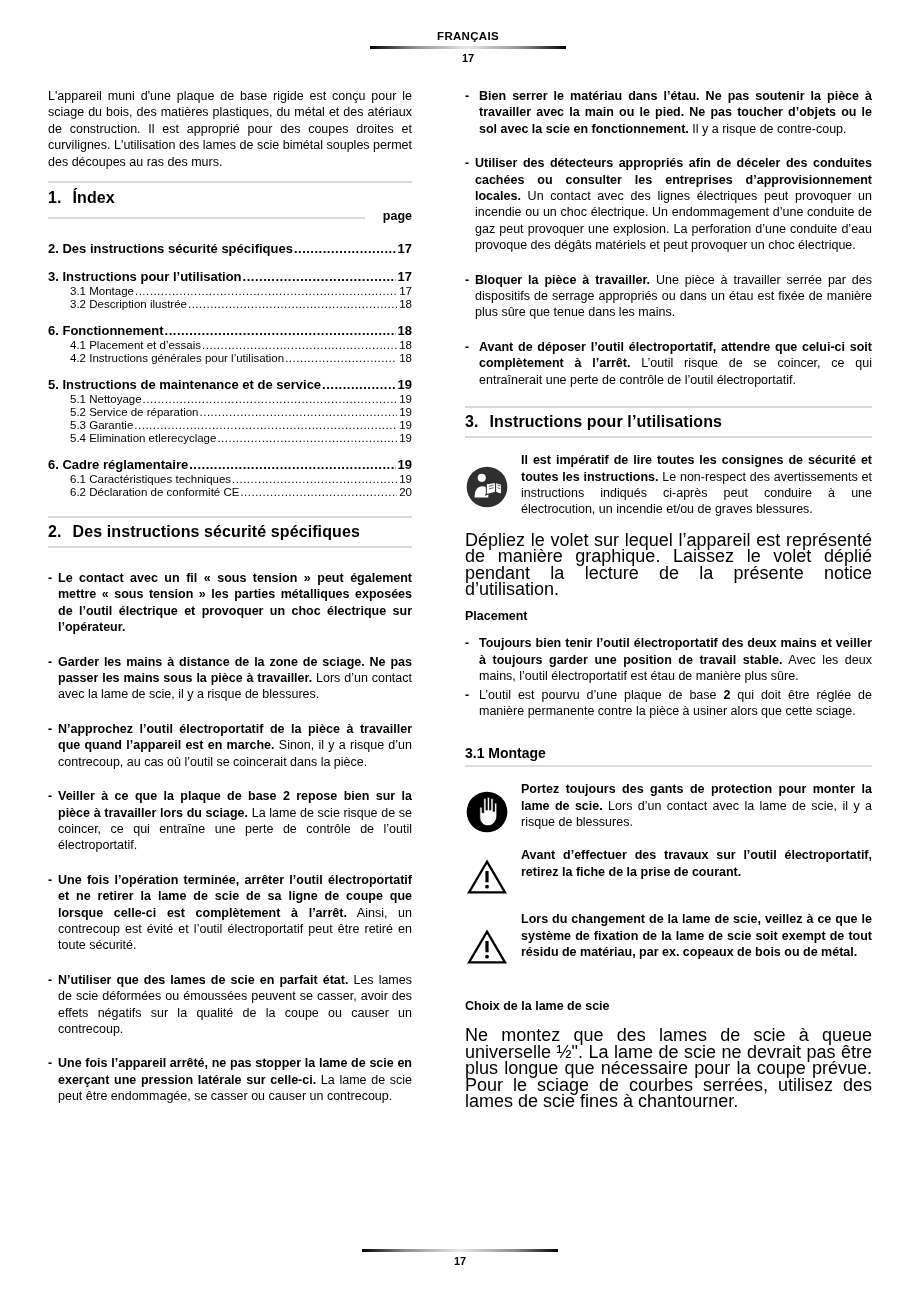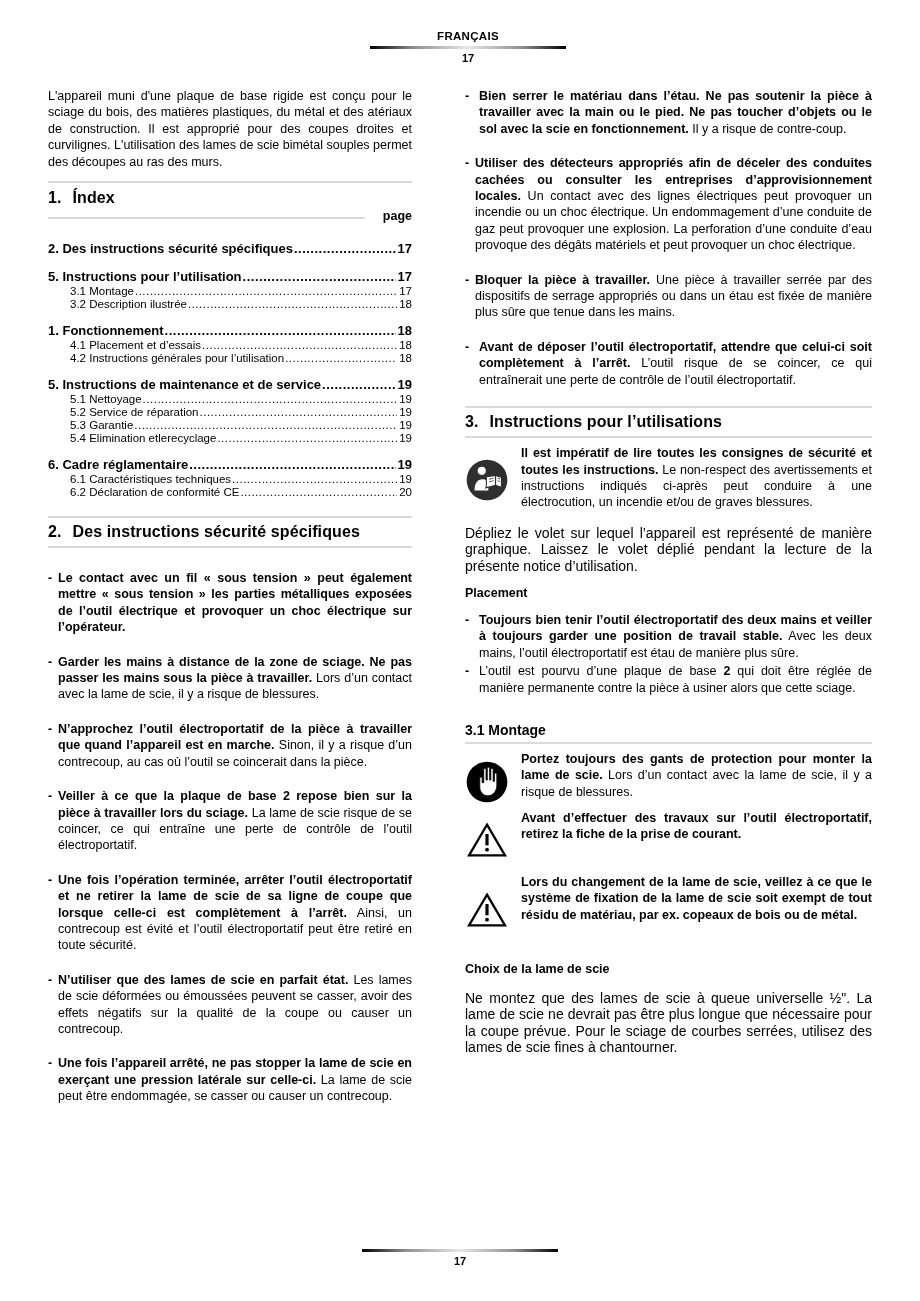--- a/index.html
+++ b/index.html
@@ -80,35 +80,35 @@
   .bullet {
     font-size: 12.5px; line-height: 16.4px; text-align: justify;
     display: flex; margin-bottom: 18px;
   }
   .bullet .dash { width: 10px; flex: 0 0 10px; font-weight: bold; }
   .bullet .btxt { flex: 1 1 auto; }
   .bullet.wide .dash { width: 14px; flex: 0 0 14px; }
   .bullet b { font-weight: bold; }
 
   
-  .icon-note { display: flex; gap: 12px; align-items: flex-start; margin-top: 7px; }
+  .icon-note { display: flex; gap: 12px; align-items: flex-start; margin-top: 14px; }
   .icon-note .icon-slot { flex: 0 0 44px; display: flex; justify-content: center; padding-top: 14px; }
   .icon-note .icon-slot.tri { padding-top: 12px; }
   .icon-note .note-txt {
     flex: 1 1 auto; font-size: 12.5px; line-height: 16.4px; text-align: justify;
   }
   .icon-note .note-txt b { font-weight: bold; }
 
   .circ-icon { width: 42px; height: 42px; display: block; }
   .tri-icon  { width: 40px; height: 36px; display: block; }
 
   .subhead { font-size: 12.5px; font-weight: bold; margin-top: 12px; }
   .subhead-num { font-size: 14px; font-weight: bold; margin-top: 26px; }
   .rule-dot { height: 2px; background: #dcdcdc; margin-top: 4px; }
-  .para { font-size: 14px; line-height: 16.4px; text-align: justify; margin-top: 14px; }
+  .para { font-size: 18px; line-height: 16.4px; text-align: justify; margin-top: 14px; }
   .tight-list { margin-top: 12px; }
   .tight-list .bullet { margin-bottom: 3px; }
 </style>
 </head>
 <body>
 
 <div class="page">
 
   <div class="header">
     <div class="header-lang">FRANÇAIS</div>
@@ -135,37 +135,37 @@
       </div>
 
       <div class="toc">
         <div class="toc-main">
           <span class="toc-label">2. Des instructions sécurité spécifiques</span>
           <span class="toc-dots">..................................................................</span>
           <span class="toc-pg">17</span>
         </div>
 
         <div class="toc-main">
-          <span class="toc-label">5. Instructions pour l’utilisation</span>
+          <span class="toc-label">3. Instructions pour l’utilisation</span>
           <span class="toc-dots">..................................................................</span>
           <span class="toc-pg">17</span>
         </div>
         <div class="toc-sub">
           <span class="toc-label">3.1 Montage</span>
           <span class="toc-dots">.......................................................................................</span>
           <span class="toc-pg">17</span>
         </div>
         <div class="toc-sub">
           <span class="toc-label">3.2 Description ilustrée</span>
           <span class="toc-dots">.......................................................................................</span>
           <span class="toc-pg">18</span>
         </div>
 
         <div class="toc-main">
-          <span class="toc-label">1. Fonctionnement</span>
+          <span class="toc-label">6. Fonctionnement</span>
           <span class="toc-dots">..................................................................</span>
           <span class="toc-pg">18</span>
         </div>
         <div class="toc-sub">
           <span class="toc-label">4.1 Placement et d’essais</span>
           <span class="toc-dots">.......................................................................................</span>
           <span class="toc-pg">18</span>
         </div>
         <div class="toc-sub">
           <span class="toc-label">4.2 Instructions générales pour l’utilisation</span>

